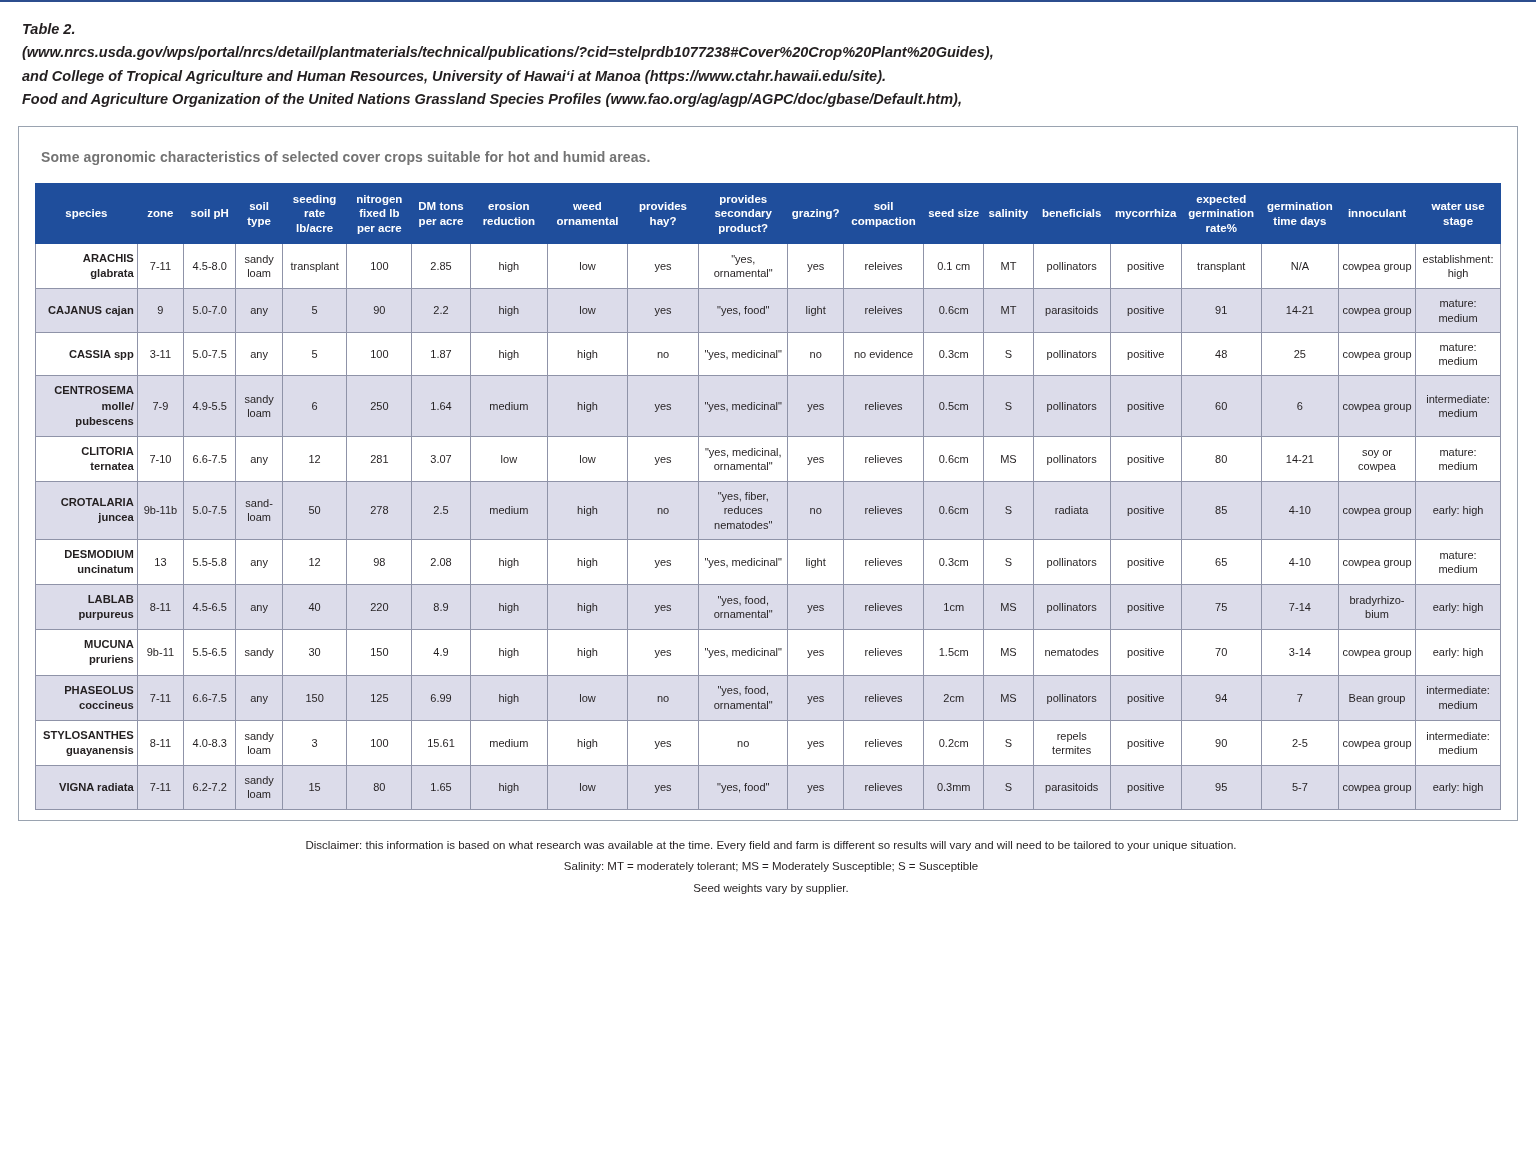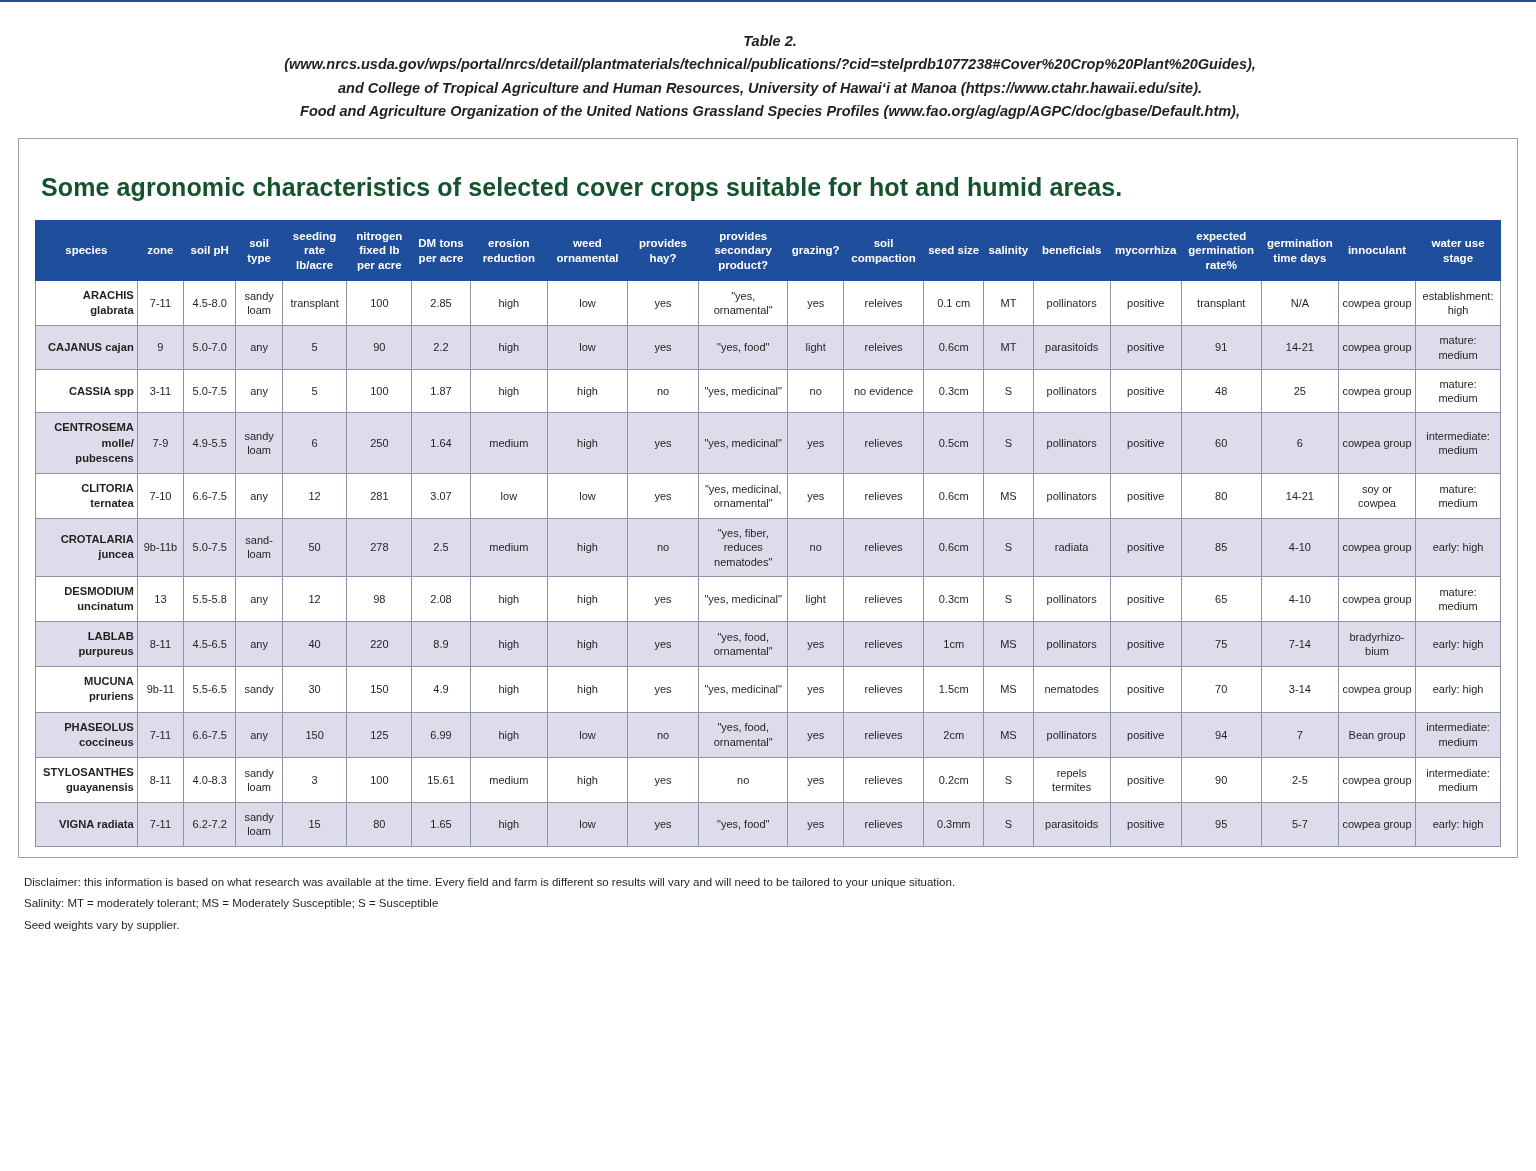--- a/index.html
+++ b/index.html
@@ -26,36 +26,35 @@
     width: 1536px;
     height: 2px;
     background: #2c4d8e;
   }
   .source-block {
     font-style: italic;
     font-weight: bold;
     font-size: 14.5px;
     line-height: 1.62;
     color: #231f20;
-    margin: 16px 0 14px 4px;
-    text-align: center;
+    margin: 4px 0 14px 4px;
   }
   .source-block div { white-space: pre-wrap; }
 
   .table-card {
     border: 1px solid #9aa3b0;
     box-sizing: border-box;
     padding: 16px 16px 10px 16px;
     background: #ffffff;
   }
   .card-title {
-    font-size: 25px;
+    font-size: 14px;
     font-weight: bold;
-    color: #14532d;
-    margin: 18px 0 18px 6px;
+    color: #737373;
+    margin: 6px 0 18px 6px;
     letter-spacing: 0.1px;
   }
 
   table.agro {
     border-collapse: collapse;
     width: 100%;
     table-layout: fixed;
   }
   table.agro th {
     background: #1f4e9c;
@@ -85,20 +84,21 @@
     line-height: 1.35;
   }
   tr.row-odd td { background: #ffffff; }
   tr.row-even td { background: #dcdcea; }
 
   .notes {
     margin: 14px 0 0 6px;
     font-size: 11.5px;
     line-height: 1.9;
     color: #231f20;
+    text-align: center;
   }
 </style>
 </head>
 <body>
 
 <div class="page">
   <div class="top-rule"></div>
 
   <div class="source-block">
     <div>Table 2.</div>

